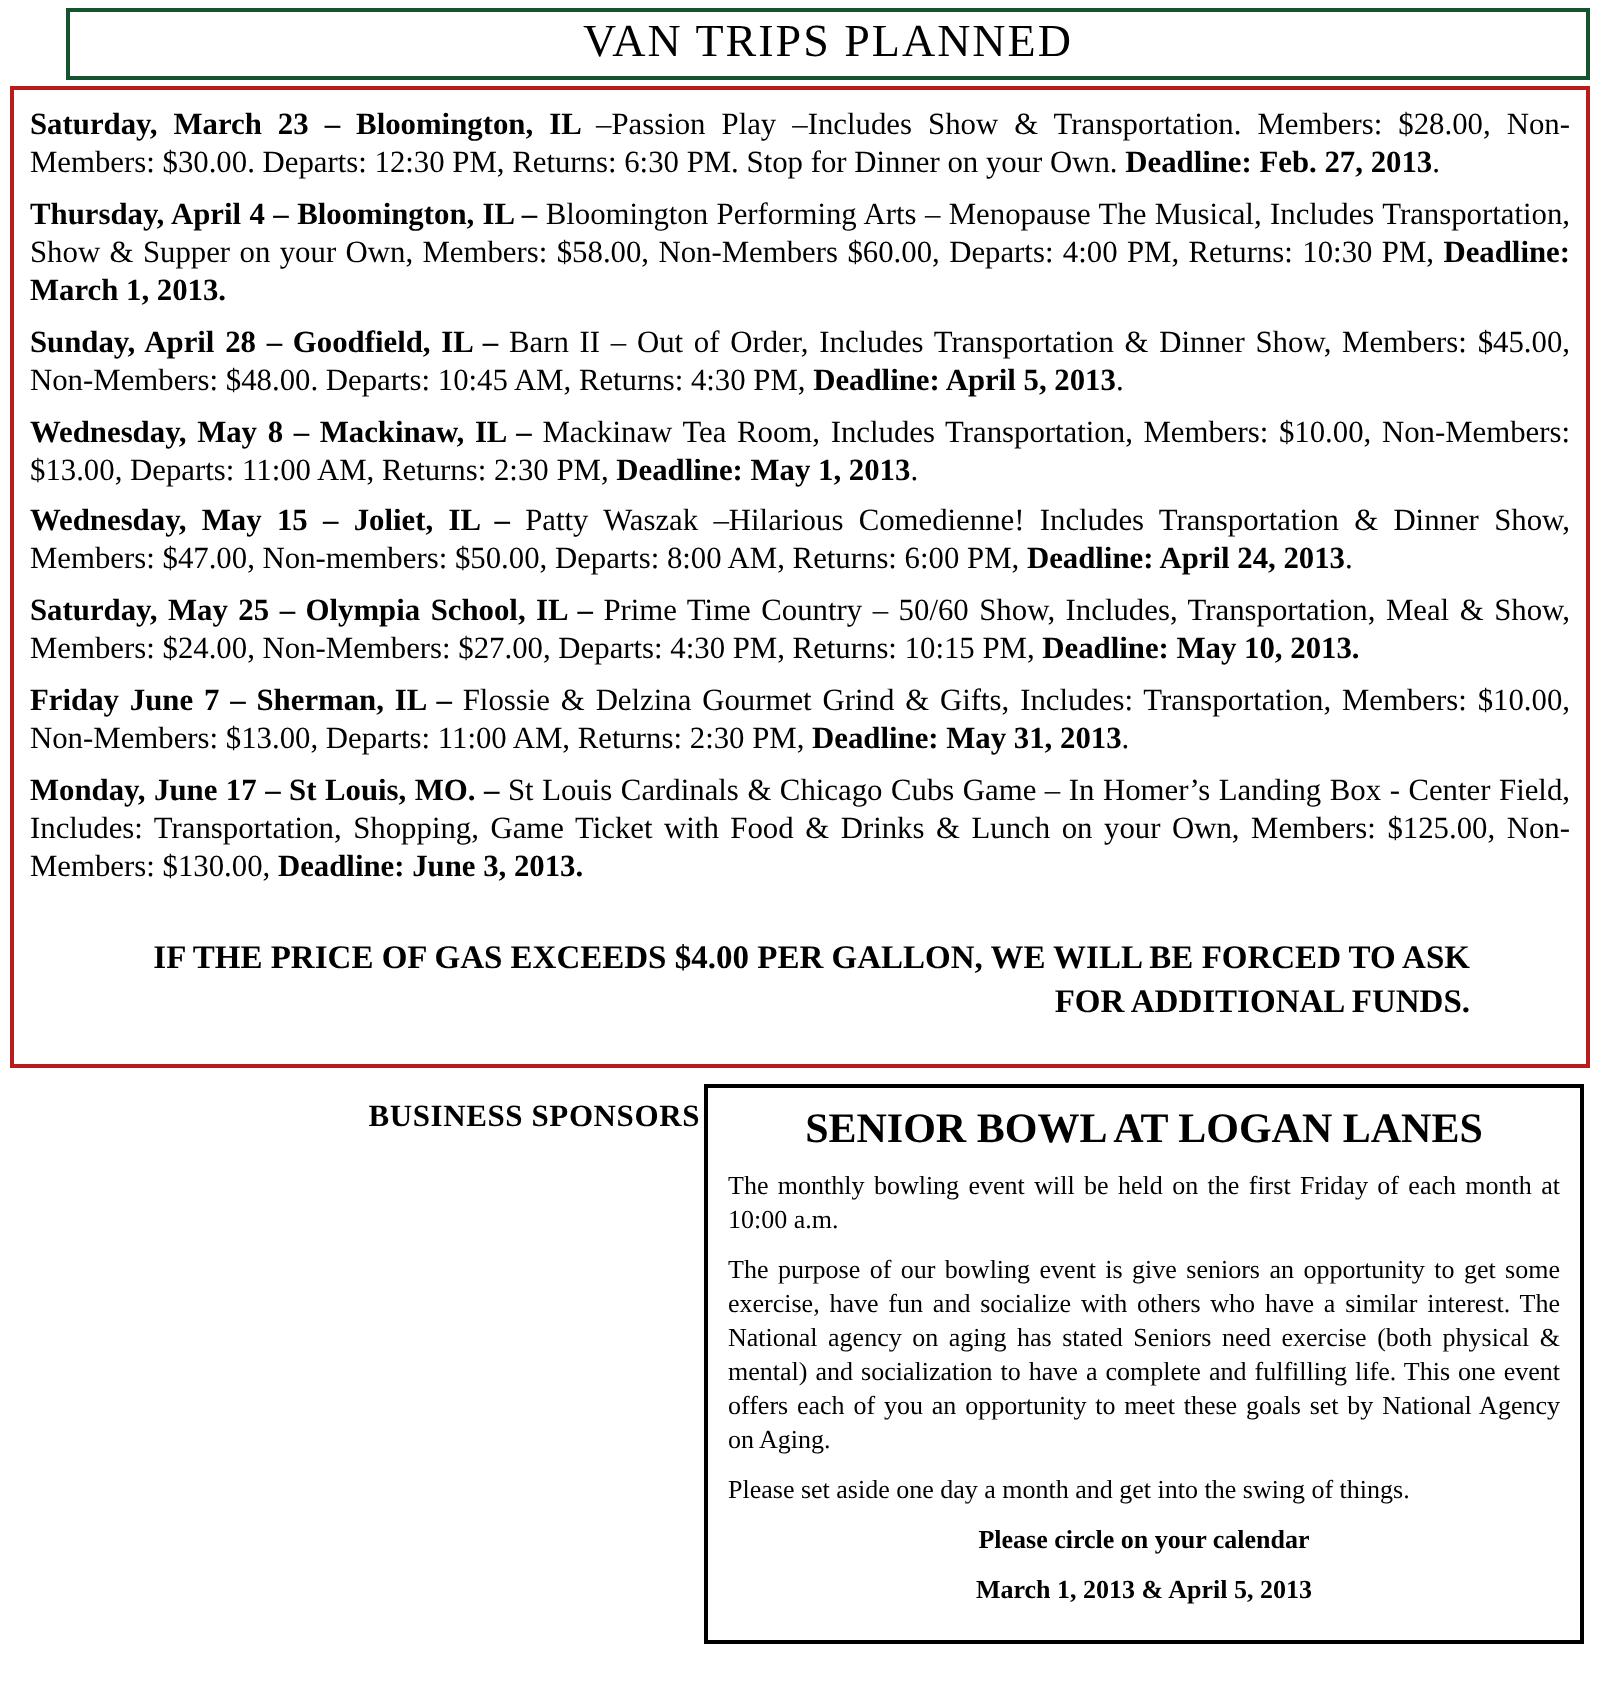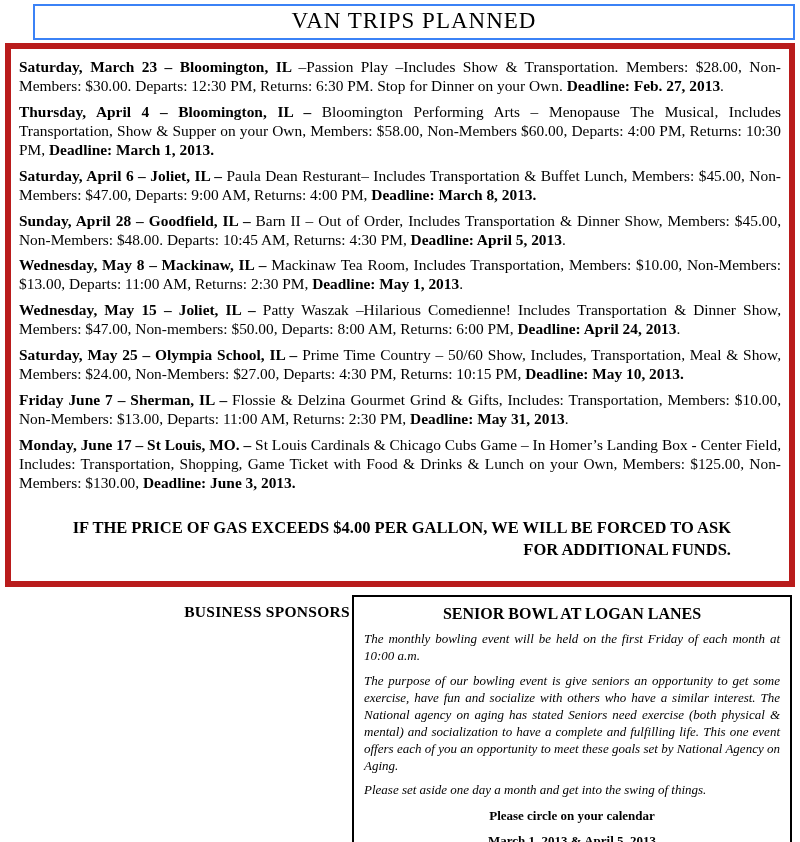--- a/index.html
+++ b/index.html
@@ -7,34 +7,34 @@
   body {
     width: 800px;
     height: 842px;
     font-family: "Liberation Serif", serif;
     color: #000;
     overflow: hidden;
   }
   .page { padding: 4px 5px 0 5px; }
 
   .title-box {
-    border: 2px solid #3b82f6;
+    border: 2px solid #14532d;
     text-align: center;
     padding: 2px 0 4px 0;
     margin-left: 28px;
   }
   .title-box h1 {
     font-size: 23px;
     font-weight: 400;
     letter-spacing: 1px;
     font-family: "Liberation Serif", serif;
   }
 
   .trips-box {
-    border: 6px solid #b91c1c;
+    border: 2px solid #b91c1c;
     margin-top: 3px;
     padding: 2px 8px 16px 8px;
   }
   .trip {
     font-size: 15.4px;
     line-height: 1.23;
     text-align: justify;
     margin: 7px 0;
   }
   .trip .b { font-weight: bold; }
@@ -65,29 +65,28 @@
   .bowl-box {
     border: 2px solid #000;
     width: 440px;
     margin-left: 2px;
     padding: 6px 10px 8px 10px;
     min-height: 278px;
   }
   .bowl-title {
     text-align: center;
     font-weight: bold;
-    font-size: 16px;
+    font-size: 21px;
     margin: 2px 0 6px 0;
   }
   .bowl-p {
     font-size: 13px;
     line-height: 1.3;
     text-align: justify;
     margin: 8px 0;
-    font-style: italic;
   }
   .bowl-center {
     text-align: center;
     font-weight: bold;
     font-size: 13px;
     margin: 9px 0;
   }
 </style>
 </head>
 <body>
@@ -95,21 +94,20 @@
 <div class="page">
 
   <div class="title-box">
     <h1>VAN TRIPS PLANNED</h1>
   </div>
 
   <div class="trips-box">
     <div id="trips-container">
         <p class="trip"><span class="b">Saturday, March 23 – Bloomington, IL </span><span>–Passion Play –Includes Show &amp; Transportation. Members: $28.00, Non-Members: $30.00. Departs: 12:30 PM, Returns: 6:30 PM. Stop for Dinner on your Own. </span><span class="b">Deadline: Feb. 27, 2013</span><span>.</span></p>
         <p class="trip"><span class="b">Thursday, April 4 – Bloomington, IL – </span><span>Bloomington Performing Arts – Menopause The Musical, Includes Transportation, Show &amp; Supper on your Own, Members: $58.00, Non-Members $60.00, Departs: 4:00 PM, Returns: 10:30 PM, </span><span class="b">Deadline: March 1, 2013.</span></p>
-        <p class="trip"><span class="b">Saturday, April 6 – Joliet, IL – </span><span>Paula Dean Resturant– Includes Transportation &amp; Buffet Lunch, Members: $45.00, Non-Members: $47.00, Departs: 9:00 AM, Returns: 4:00 PM, </span><span class="b">Deadline: March 8, 2013.</span></p>
         <p class="trip"><span class="b">Sunday, April 28 – Goodfield, IL – </span><span>Barn II – Out of Order, Includes Transportation &amp; Dinner Show, Members: $45.00, Non-Members: $48.00. Departs: 10:45 AM, Returns: 4:30 PM, </span><span class="b">Deadline: April 5, 2013</span><span>.</span></p>
         <p class="trip"><span class="b">Wednesday, May 8 – Mackinaw, IL – </span><span>Mackinaw Tea Room, Includes Transportation, Members: $10.00, Non-Members: $13.00, Departs: 11:00 AM, Returns: 2:30 PM, </span><span class="b">Deadline: May 1, 2013</span><span>.</span></p>
         <p class="trip"><span class="b">Wednesday, May 15 – Joliet, IL – </span><span>Patty Waszak –Hilarious Comedienne! Includes Transportation &amp; Dinner Show, Members: $47.00, Non-members: $50.00, Departs: 8:00 AM, Returns: 6:00 PM, </span><span class="b">Deadline: April 24, 2013</span><span>.</span></p>
         <p class="trip"><span class="b">Saturday, May 25 – Olympia School, IL – </span><span>Prime Time Country – 50/60 Show, Includes, Transportation, Meal &amp; Show, Members: $24.00, Non-Members: $27.00, Departs: 4:30 PM, Returns: 10:15 PM, </span><span class="b">Deadline: May 10, 2013.</span></p>
         <p class="trip"><span class="b">Friday June 7 – Sherman, IL – </span><span>Flossie &amp; Delzina Gourmet Grind &amp; Gifts, Includes: Transportation, Members: $10.00, Non-Members: $13.00, Departs: 11:00 AM, Returns: 2:30 PM, </span><span class="b">Deadline: May 31, 2013</span><span>.</span></p>
         <p class="trip"><span class="b">Monday, June 17 – St Louis, MO. – </span><span>St Louis Cardinals &amp; Chicago Cubs Game – In Homer’s Landing Box - Center Field, Includes: Transportation, Shopping, Game Ticket with Food &amp; Drinks &amp; Lunch on your Own, Members: $125.00, Non-Members: $130.00, </span><span class="b">Deadline: June 3, 2013.</span></p>
       </div>
     <p class="gas-warning">IF THE PRICE OF GAS EXCEEDS $4.00 PER GALLON, WE WILL BE FORCED TO ASK FOR ADDITIONAL FUNDS.</p>
   </div>
 

